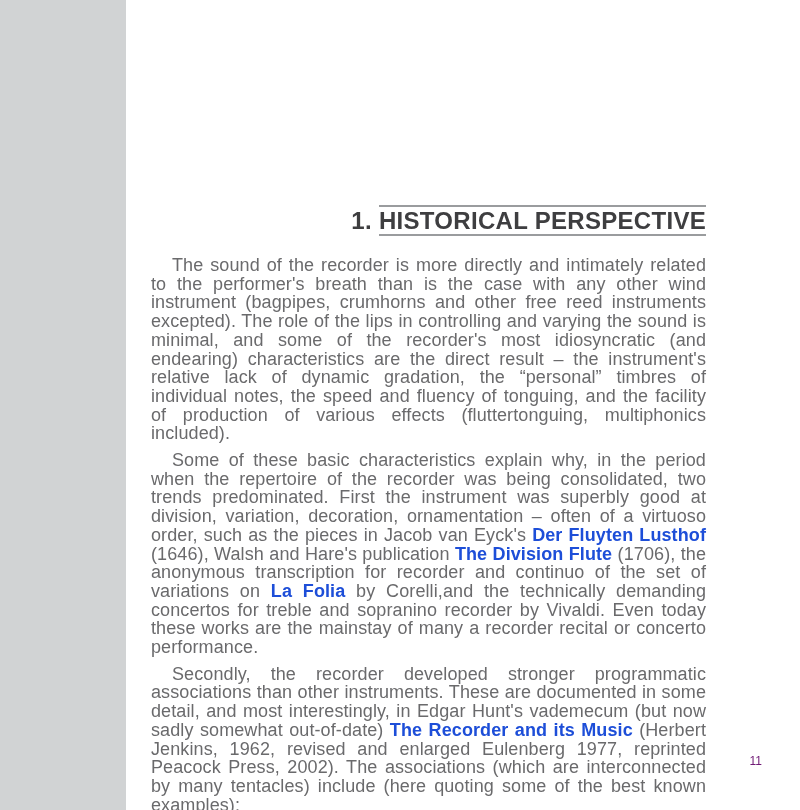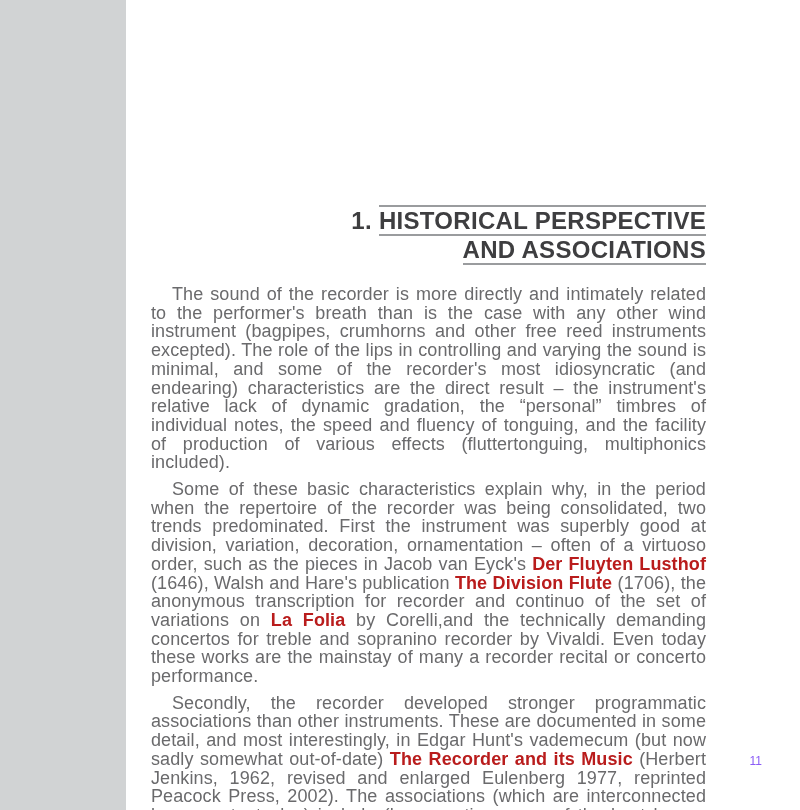--- a/index.html
+++ b/index.html
@@ -48,41 +48,40 @@
     font-size: 18px;
     line-height: 18.7px;
     text-align: justify;
     text-indent: 21px;
     color: #6a6a6c;
     letter-spacing: 0.1px;
   }
   .body-text p + p { margin-top: 8px; }
   .body-text strong {
     font-weight: 700;
-    color: #b91c1c;
+    color: #1d4ed8;
   }
   .page-number {
     position: absolute;
     right: 38px;
     bottom: 42px;
     font-size: 12px;
-    color: #8b5cf6;
+    color: #701a75;
   }
 </style>
 </head>
 <body>
 
 <div class="side-band"></div>
 
 <div class="page">
   <div class="content">
 
     <div class="heading">
       <div class="h-row"><span>1. </span><span class="h-rule h-rule-both">HISTORICAL PERSPECTIVE</span></div>
-      <div class="h-row"><span class="h-rule">AND ASSOCIATIONS</span></div>
     </div>
 
     <div class="body-text" id="body-text">
         <p><span>The sound of the recorder is more directly and intimately related to the performer's breath than is the case with any other wind instrument (bagpipes, crumhorns and other free reed instruments excepted). The role of the lips in controlling and varying the sound is minimal, and some of the recorder's most idiosyncratic (and endearing) characteristics are the direct result – the instrument's relative lack of dynamic gradation, the “personal” timbres of individual notes, the speed and fluency of tonguing, and the facility of production of various effects (fluttertonguing, multiphonics included).</span></p>
         <p><span>Some of these basic characteristics explain why, in the period when the repertoire of the recorder was being consolidated, two trends predominated. First the instrument was superbly good at division, variation, decoration, ornamentation – often of a virtuoso order, such as the pieces in Jacob van Eyck's </span><strong>Der Fluyten Lusthof</strong><span> (1646), Walsh and Hare's publication </span><strong>The Division Flute</strong><span> (1706), the anonymous transcription for recorder and continuo of the set of variations on </span><strong>La Folia</strong><span> by Corelli,and the technically demanding concertos for treble and sopranino recorder by Vivaldi. Even today these works are the mainstay of many a recorder recital or concerto performance.</span></p>
         <p><span>Secondly, the recorder developed stronger programmatic associations than other instruments. These are documented in some detail, and most interestingly, in Edgar Hunt's vademecum (but now sadly somewhat out-of-date) </span><strong>The Recorder and its Music</strong><span> (Herbert Jenkins, 1962, revised and enlarged Eulenberg 1977, reprinted Peacock Press, 2002). The associations (which are interconnected by many tentacles) include (here quoting some of the best known examples):</span></p>
       </div>
 
   </div>
 

